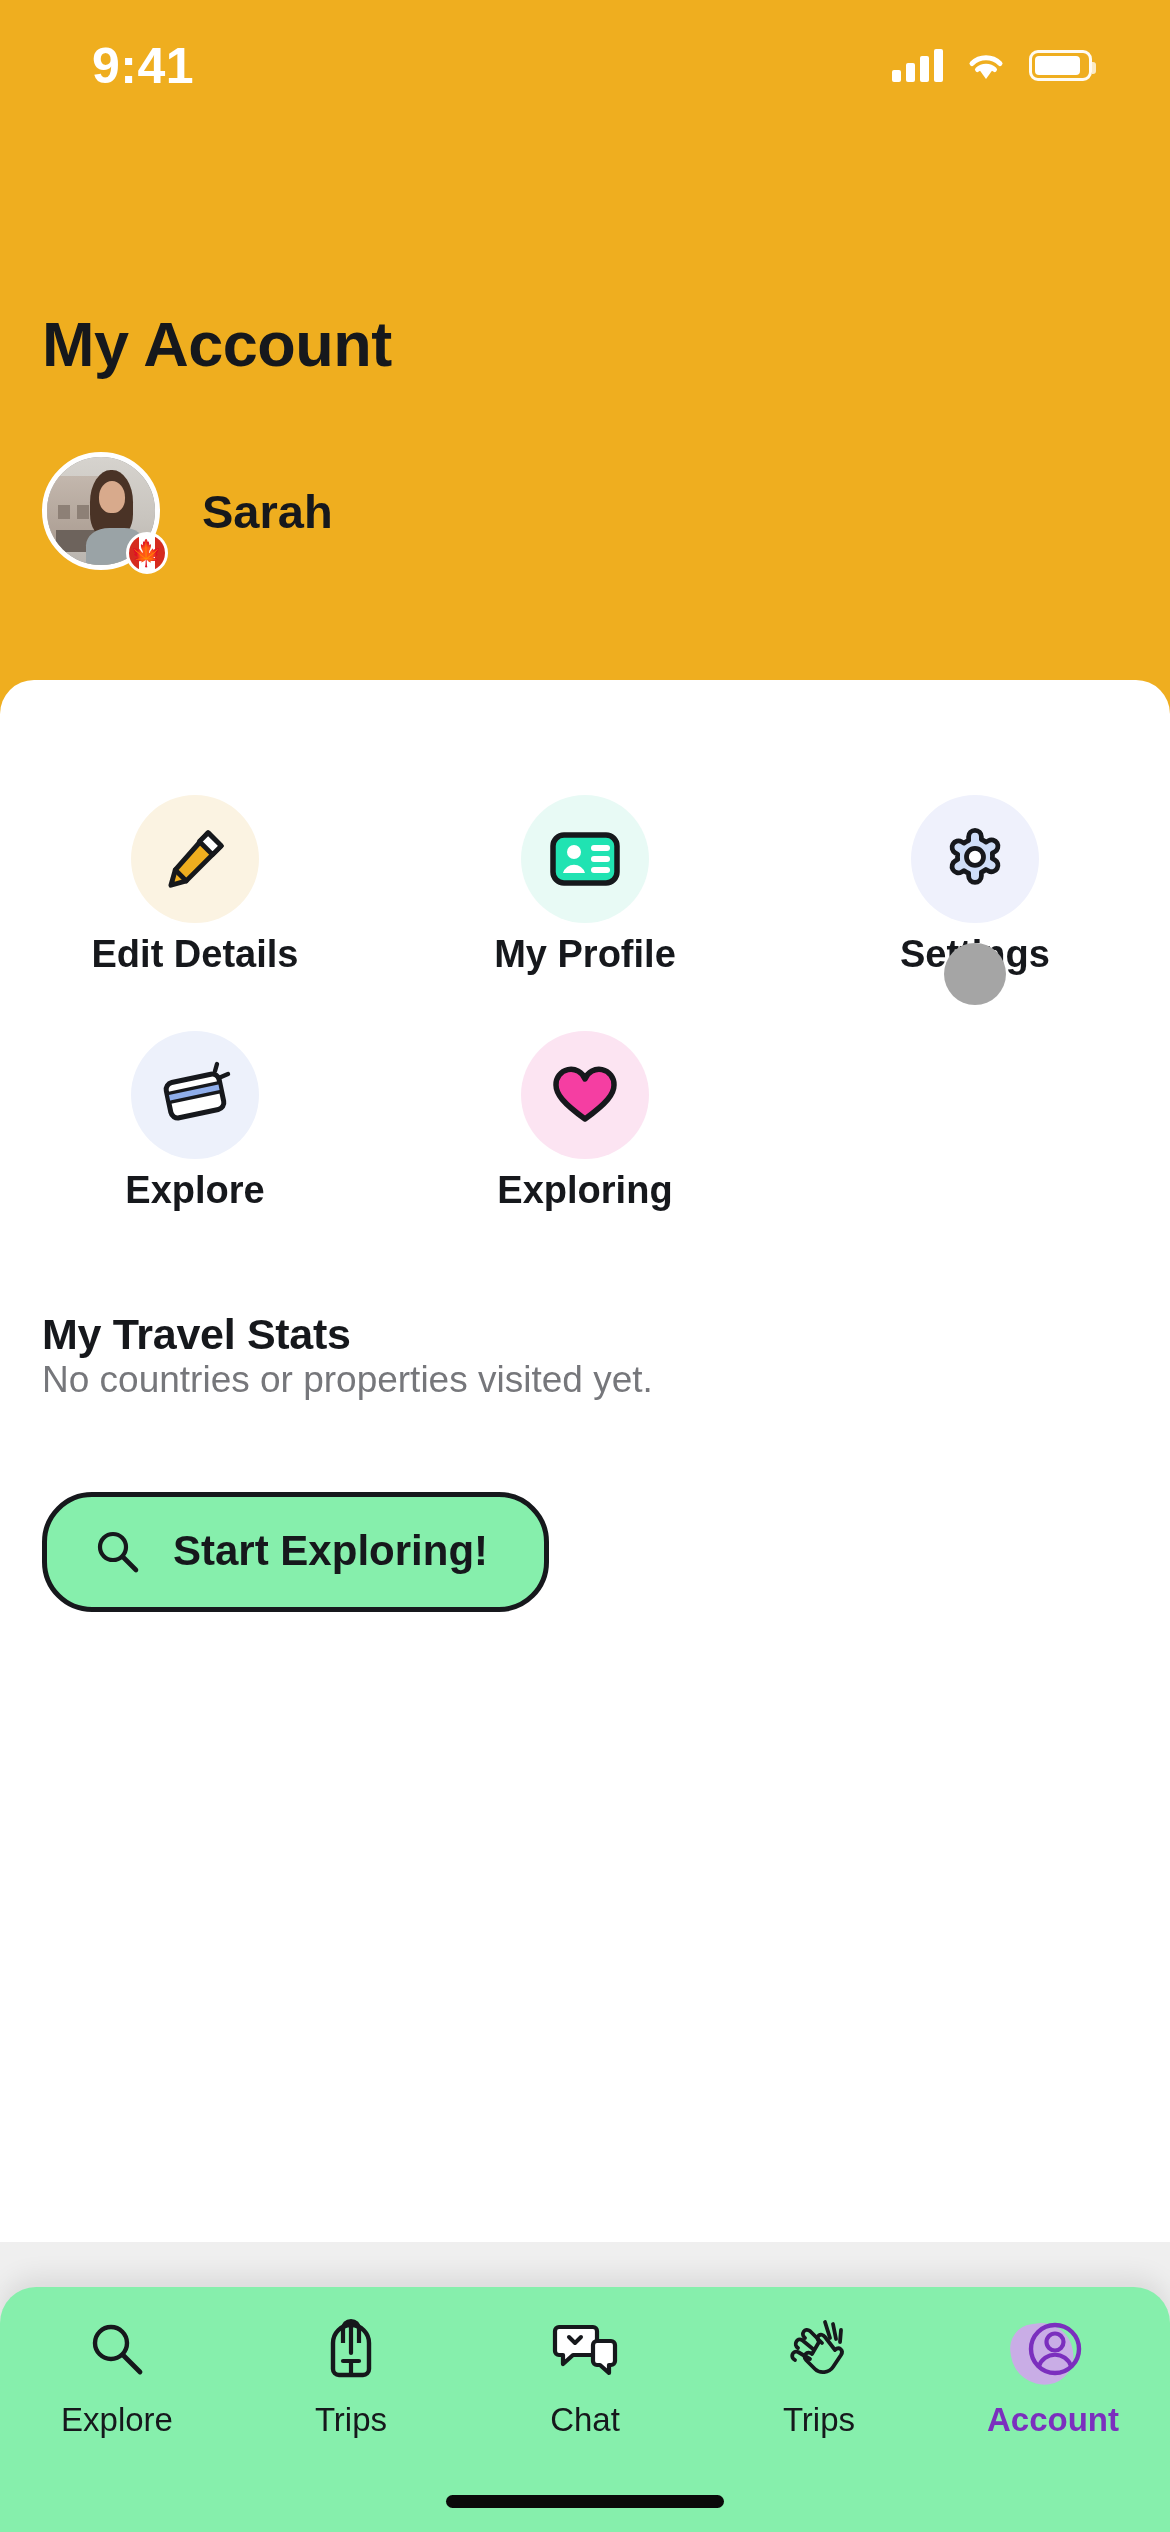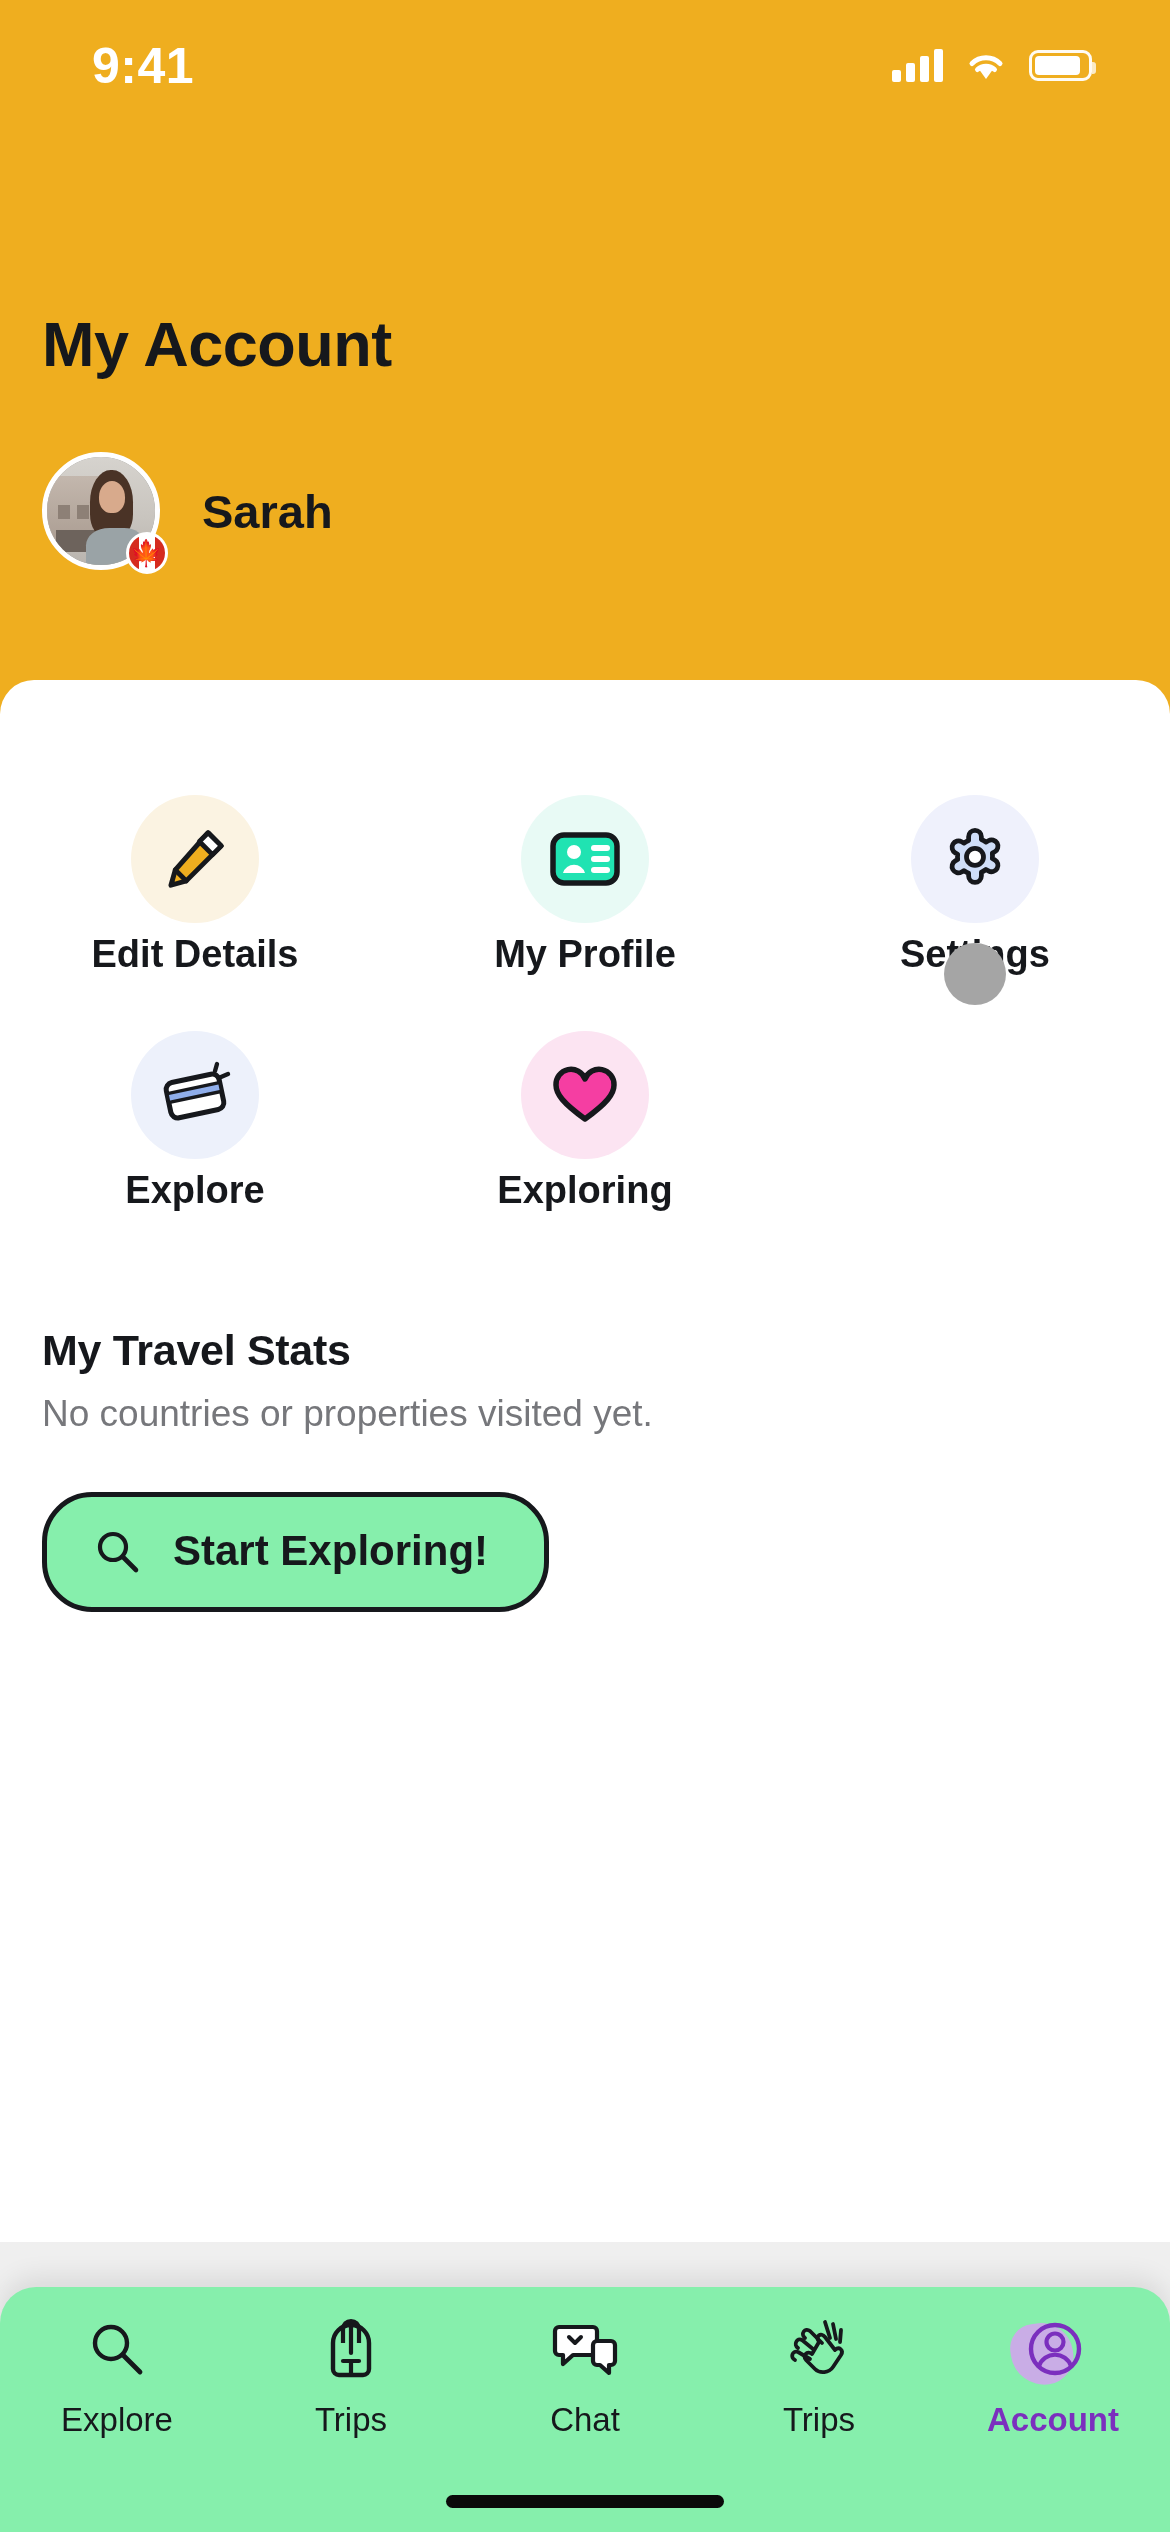--- a/index.html
+++ b/index.html
@@ -114,22 +114,22 @@
   }
 
   .touch-dot {
     position:absolute; width:62px; height:62px; border-radius:50%;
     background:#A5A5A5; left:50%; transform:translateX(-50%);
     top:148px; z-index:5;
   }
 
   
   .stats { position:absolute; top:630px; left:42px; }
-  .stats-title { font-size:43px; font-weight:700; color:#16181C; letter-spacing:-0.3px;margin-top:16px; }
-  .stats-sub { margin-top:18px; font-size:37px; color:#76777B; }
+  .stats-title { font-size:43px; font-weight:700; color:#16181C; letter-spacing:-0.3px; }
+  .stats-sub { font-size:37px; color:#76777B; }
 
   .explore-btn {
     position:absolute; top:812px; left:42px;
     display:flex; align-items:center; gap:32px;
     padding:30px 56px 32px 46px;
     border:5px solid #16181C; border-radius:50px; background:#86efac;
   }
   .explore-label { font-size:42px; font-weight:700; color:#16181C; }
 
   

